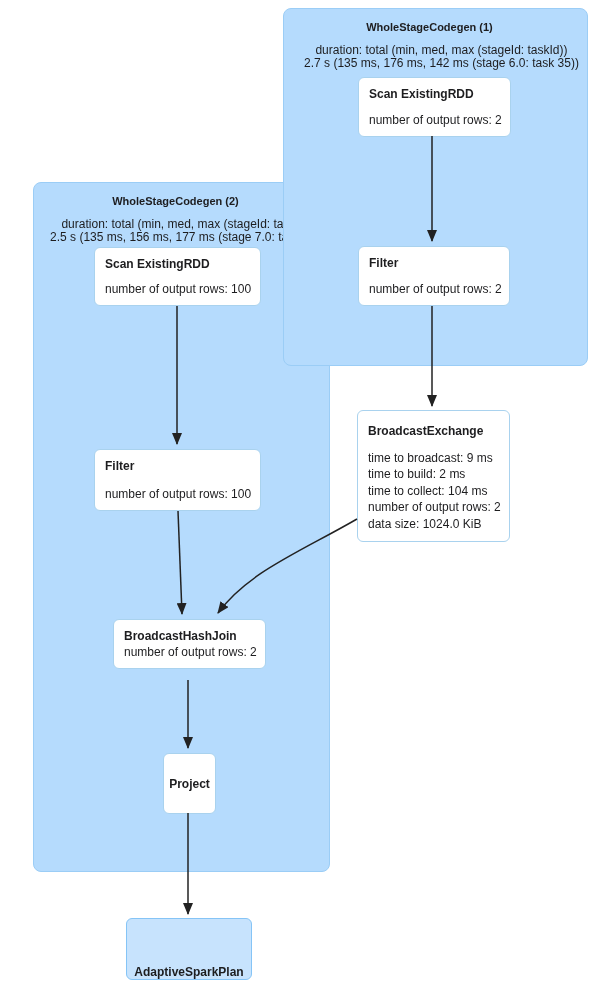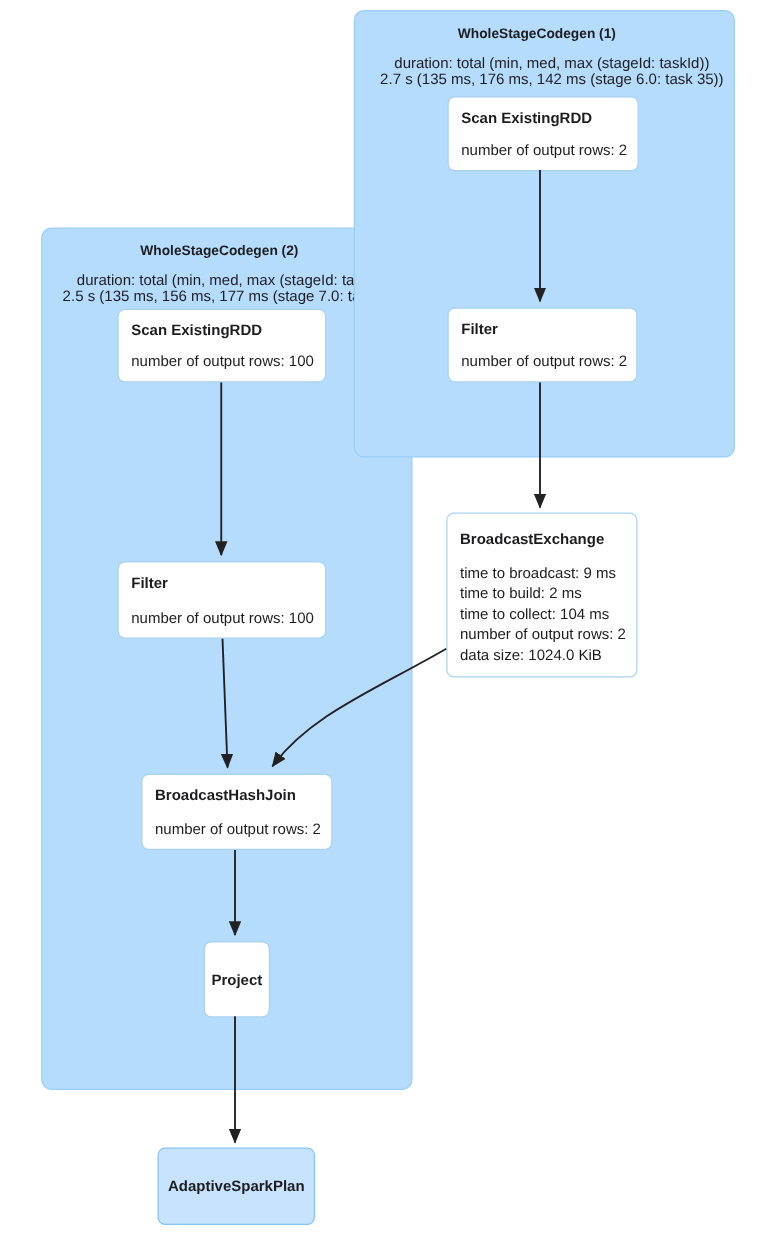--- a/index.html
+++ b/index.html
@@ -47,31 +47,31 @@
   .node-metric{white-space:nowrap;}
   .metrics-list{line-height:16.5px;white-space:nowrap;}
   .node.center{align-items:center;justify-content:center;}
   .plan-node{
     position:absolute;
     background:#c7e3fd;
     border:1px solid #85c4f6;
     border-radius:6px;
     box-sizing:border-box;
     font-size:12px;font-weight:bold;
-    display:flex;align-items:center;justify-content:center;
+    display:flex;align-items:flex-end;justify-content:center;
   }
   #wsc2{left:33px;top:182px;width:297px;height:690px;z-index:10;}
   #wsc1{left:283px;top:8px;width:305px;height:358px;z-index:20;}
   
   #n-scan1{left:74px;top:68px;width:153px;height:60px;}
   #n-filter1{left:74px;top:237px;width:152px;height:60px;}
   
   #n-scan2{left:60px;top:64px;width:167px;height:59px;}
   #n-filter2{left:60px;top:266px;width:167px;height:62px;}
-  #n-bhj{left:79px;top:436px;width:153px;height:61px;}
+  #n-bhj{left:79px;top:436px;width:153px;height:50px;}
   #n-project{left:129px;top:570px;width:53px;height:61px;}
   
   #n-bexchange{left:357px;top:410px;width:153px;height:132px;z-index:15;}
   #n-bexchange .metrics-gap{height:12px;}
   #n-asp{left:126px;top:918px;width:126px;height:62px;z-index:15;}
   #edges{
     position:absolute;left:0;top:0;width:614px;height:997px;
     z-index:30;pointer-events:none;
   }
 </style>

